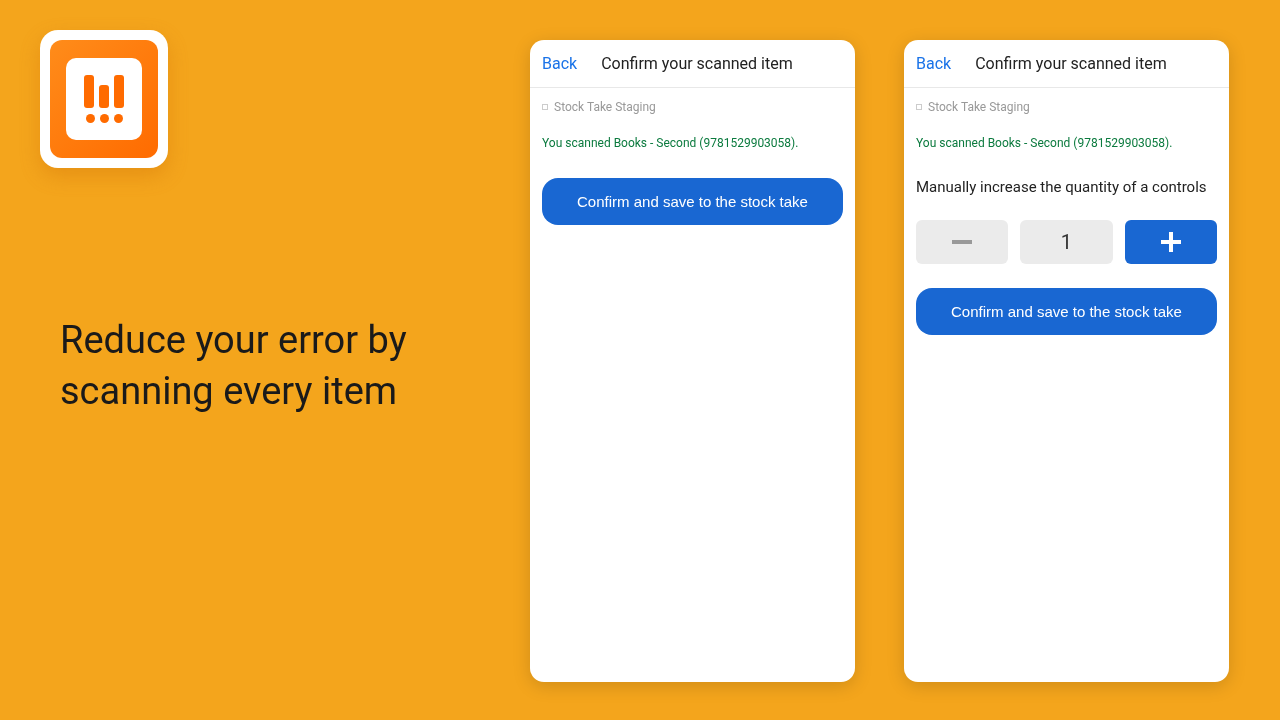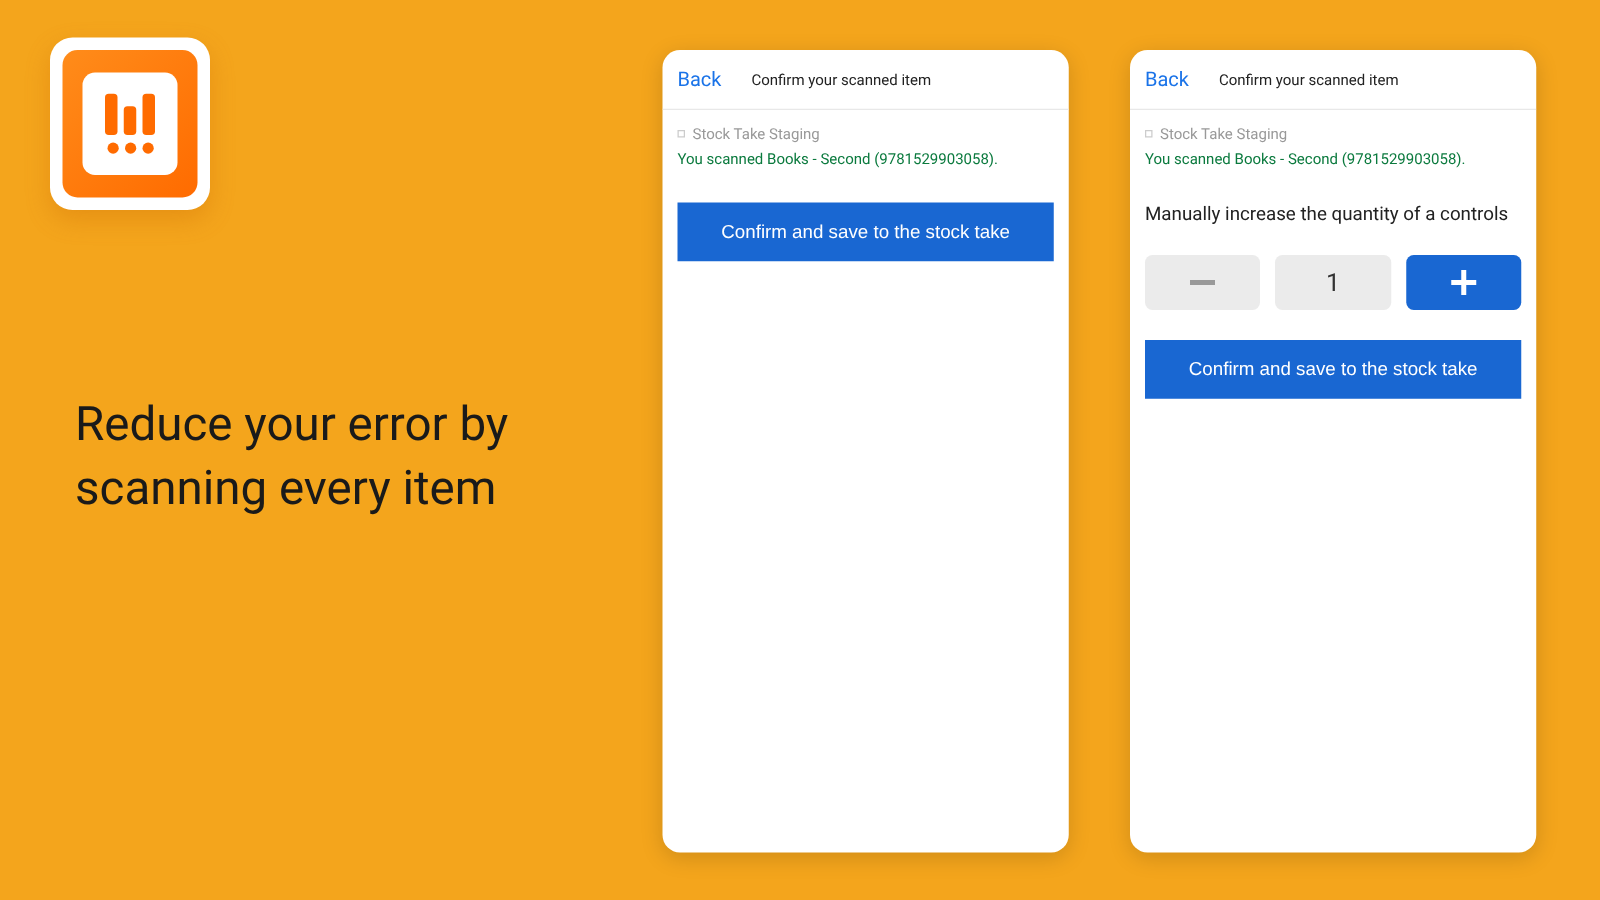--- a/index.html
+++ b/index.html
@@ -109,51 +109,51 @@
       gap: 24px;
     }
     .back-link {
       color: #1a73e8;
       font-size: 16px;
       font-weight: 400;
       text-align: right;
     }
     .header-title {
       color: #222;
-      font-size: 12px;
+      font-size: 16px;
       font-weight: 450;
     }
     .phone-body {
       padding: 12px;
     }
     .breadcrumb {
       display: flex;
       align-items: center;
       gap: 6px;
       font-size: 12px;
       color: #999;
-      margin-bottom: 6px;
+      margin-bottom: 22px;
     }
     .breadcrumb-icon {
       width: 6px;
       height: 6px;
       border: 1.5px solid #ccc;
     }
     .scanned-text {
       color: #0b7a3e;
       font-size: 12px;
       font-weight: 450;
       margin-bottom: 28px;
     }
     .confirm-btn {
       width: 100%;
       background: #1967d2;
       color: #fff;
       border: none;
-      border-radius: 0;
+      border-radius: 16px;
       padding: 15px 10px;
       font-size: 15px;
       font-weight: 450;
       cursor: pointer;
     }
     .manual-label {
       color: #222;
       font-size: 15px;
       font-weight: 450;
       margin-bottom: 24px;

